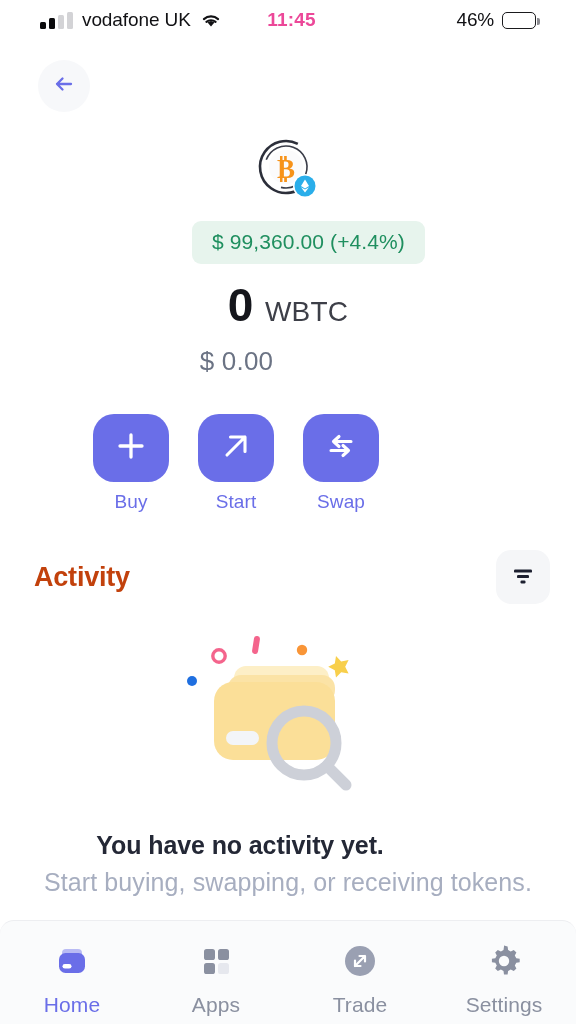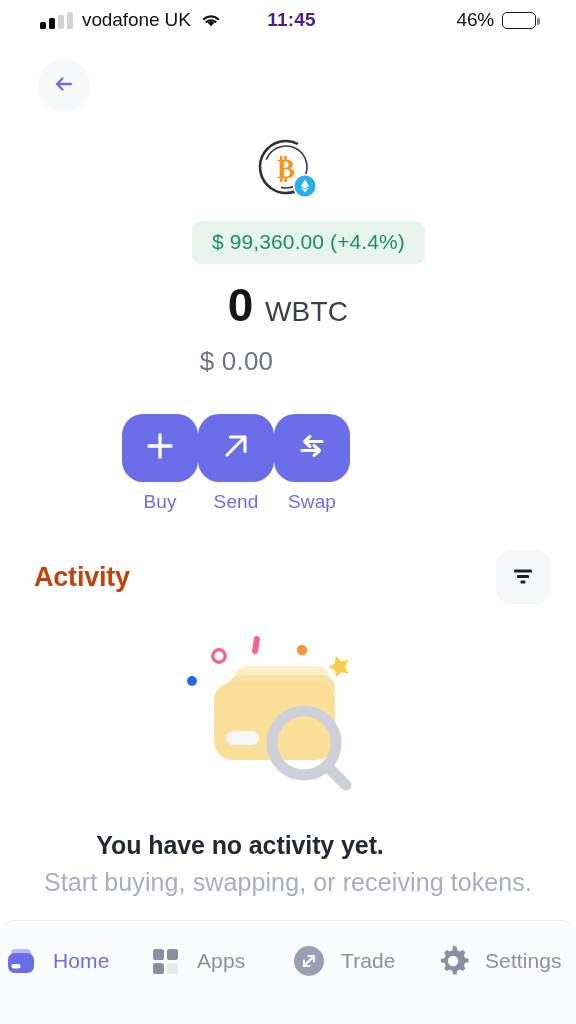--- a/index.html
+++ b/index.html
@@ -21,21 +21,21 @@
   .signal { display:flex; align-items:flex-end; gap:3px; height:17px; }
   .signal i { display:block; width:6px; border-radius:1.5px; background:#d3d3d6; }
   .signal i.on { background:#0b0b0d; }
   .signal i:nth-child(1){ height:7px; }
   .signal i:nth-child(2){ height:11px; }
   .signal i:nth-child(3){ height:14px; }
   .signal i:nth-child(4){ height:17px; }
   .carrier { font-size:19px; color:#111114; letter-spacing:-0.1px; }
   .wifi { width:22px; height:16px; display:block; }
   .sb-center { position:absolute; left:0; right:0; text-align:center; pointer-events:none; }
-  .clock { font-size:19px; font-weight:bold; color:#4c1d95; letter-spacing:0.2px;margin-left:7px; }
+  .clock { font-size:19px; font-weight:bold; color:#ec4899; letter-spacing:0.2px;margin-left:7px; }
   .sb-right { display:flex; align-items:center; gap:8px; justify-content:flex-end; flex:1; z-index:2; }
   .batt-pct { font-size:19px; color:#111114; letter-spacing:-0.2px; }
   .batt { position:relative; width:34px; height:17px; border:1.8px solid #1a1a1d;
           border-radius:5px; padding:2px; }
   .batt-fill { height:100%; background:#0b0b0d; border-radius:2.5px; width:46%; }
   .batt-cap { position:absolute; right:-5px; top:5px; width:3px; height:7px;
               background:#8b8b90; border-radius:0 2px 2px 0; }
 
   
   .backbtn {
@@ -61,21 +61,21 @@
   .bal-amount { font-size:46px; font-weight:bold; color:#15161c; letter-spacing:-0.5px; line-height:1; }
   .bal-symbol { font-size:28px; color:#3d3f48; letter-spacing:0.2px; }
   .bal-fiat {
     position:absolute; top:346px; left:0; width:473px; text-align:center;
     font-size:26px; color:#6b7384; letter-spacing:0.2px;
   }
 
   
   .actions {
     position:absolute; top:414px; left:0; width:472px;
-    display:flex; justify-content:center; 
+    display:flex; justify-content:center; gap:29px;
   }
   .action { width:76px; display:flex; flex-direction:column; align-items:center; gap:9px; }
   .action-btn {
     width:76px; height:68px; border-radius:21px; background:#6a6ee8;
     display:flex; align-items:center; justify-content:center;
   }
   .action-label { font-size:19px; color:#6a6ee8; letter-spacing:0.1px; }
 
   
   .activity-head {
@@ -99,21 +99,21 @@
     font-size:25px; color:#a7aec0; letter-spacing:0.1px;
   }
 
   
   .tabbar {
     position:absolute; left:0; bottom:0; width:576px; height:104px;
     background:#fafbfc; border-top:1px solid #edeef1;
     border-radius:14px 14px 0 0;
     display:flex; align-items:flex-start; padding-top:19px;
   }
-  .tab { flex:1; display:flex; flex-direction:row; align-items:center; gap:11px; }
+  .tab { flex:1; display:flex; flex-direction:column; align-items:center; gap:11px; }
   .tab-icon { height:42px; display:flex; align-items:center; justify-content:center; }
   .tab-label { font-size:21px; color:#8a90a0; letter-spacing:0.1px; }
   .tab.active .tab-label { color:#6a6ee8; }
 </style>
 </head>
 <body>
 
 <div class="phone">
 
   <div class="statusbar">
@@ -193,21 +193,21 @@
     </div>
 
     <div class="action">
       <div class="action-btn">
         <span>
           <svg width="34" height="34" viewBox="0 0 34 34">
             <path d="M8 26 L26 8 M11.5 8 H26 V22.5" stroke="#ffffff" stroke-width="3.1" fill="none" stroke-linecap="round" stroke-linejoin="round"></path>
           </svg>
         </span>
       </div>
-      <span class="action-label">Send</span>
+      <span class="action-label">Start</span>
     </div>
 
     <div class="action">
       <div class="action-btn">
         <span>
           <svg width="34" height="34" viewBox="0 0 34 34">
             <path d="M27 12.5 H10 M15 7.5 L9.5 12.5 L15 17.5" stroke="#ffffff" stroke-width="3.1" fill="none" stroke-linecap="round" stroke-linejoin="round"></path>
             <path d="M7 21.5 H24 M19 16.5 L24.5 21.5 L19 26.5" stroke="#ffffff" stroke-width="3.1" fill="none" stroke-linecap="round" stroke-linejoin="round"></path>
           </svg>
         </span>

